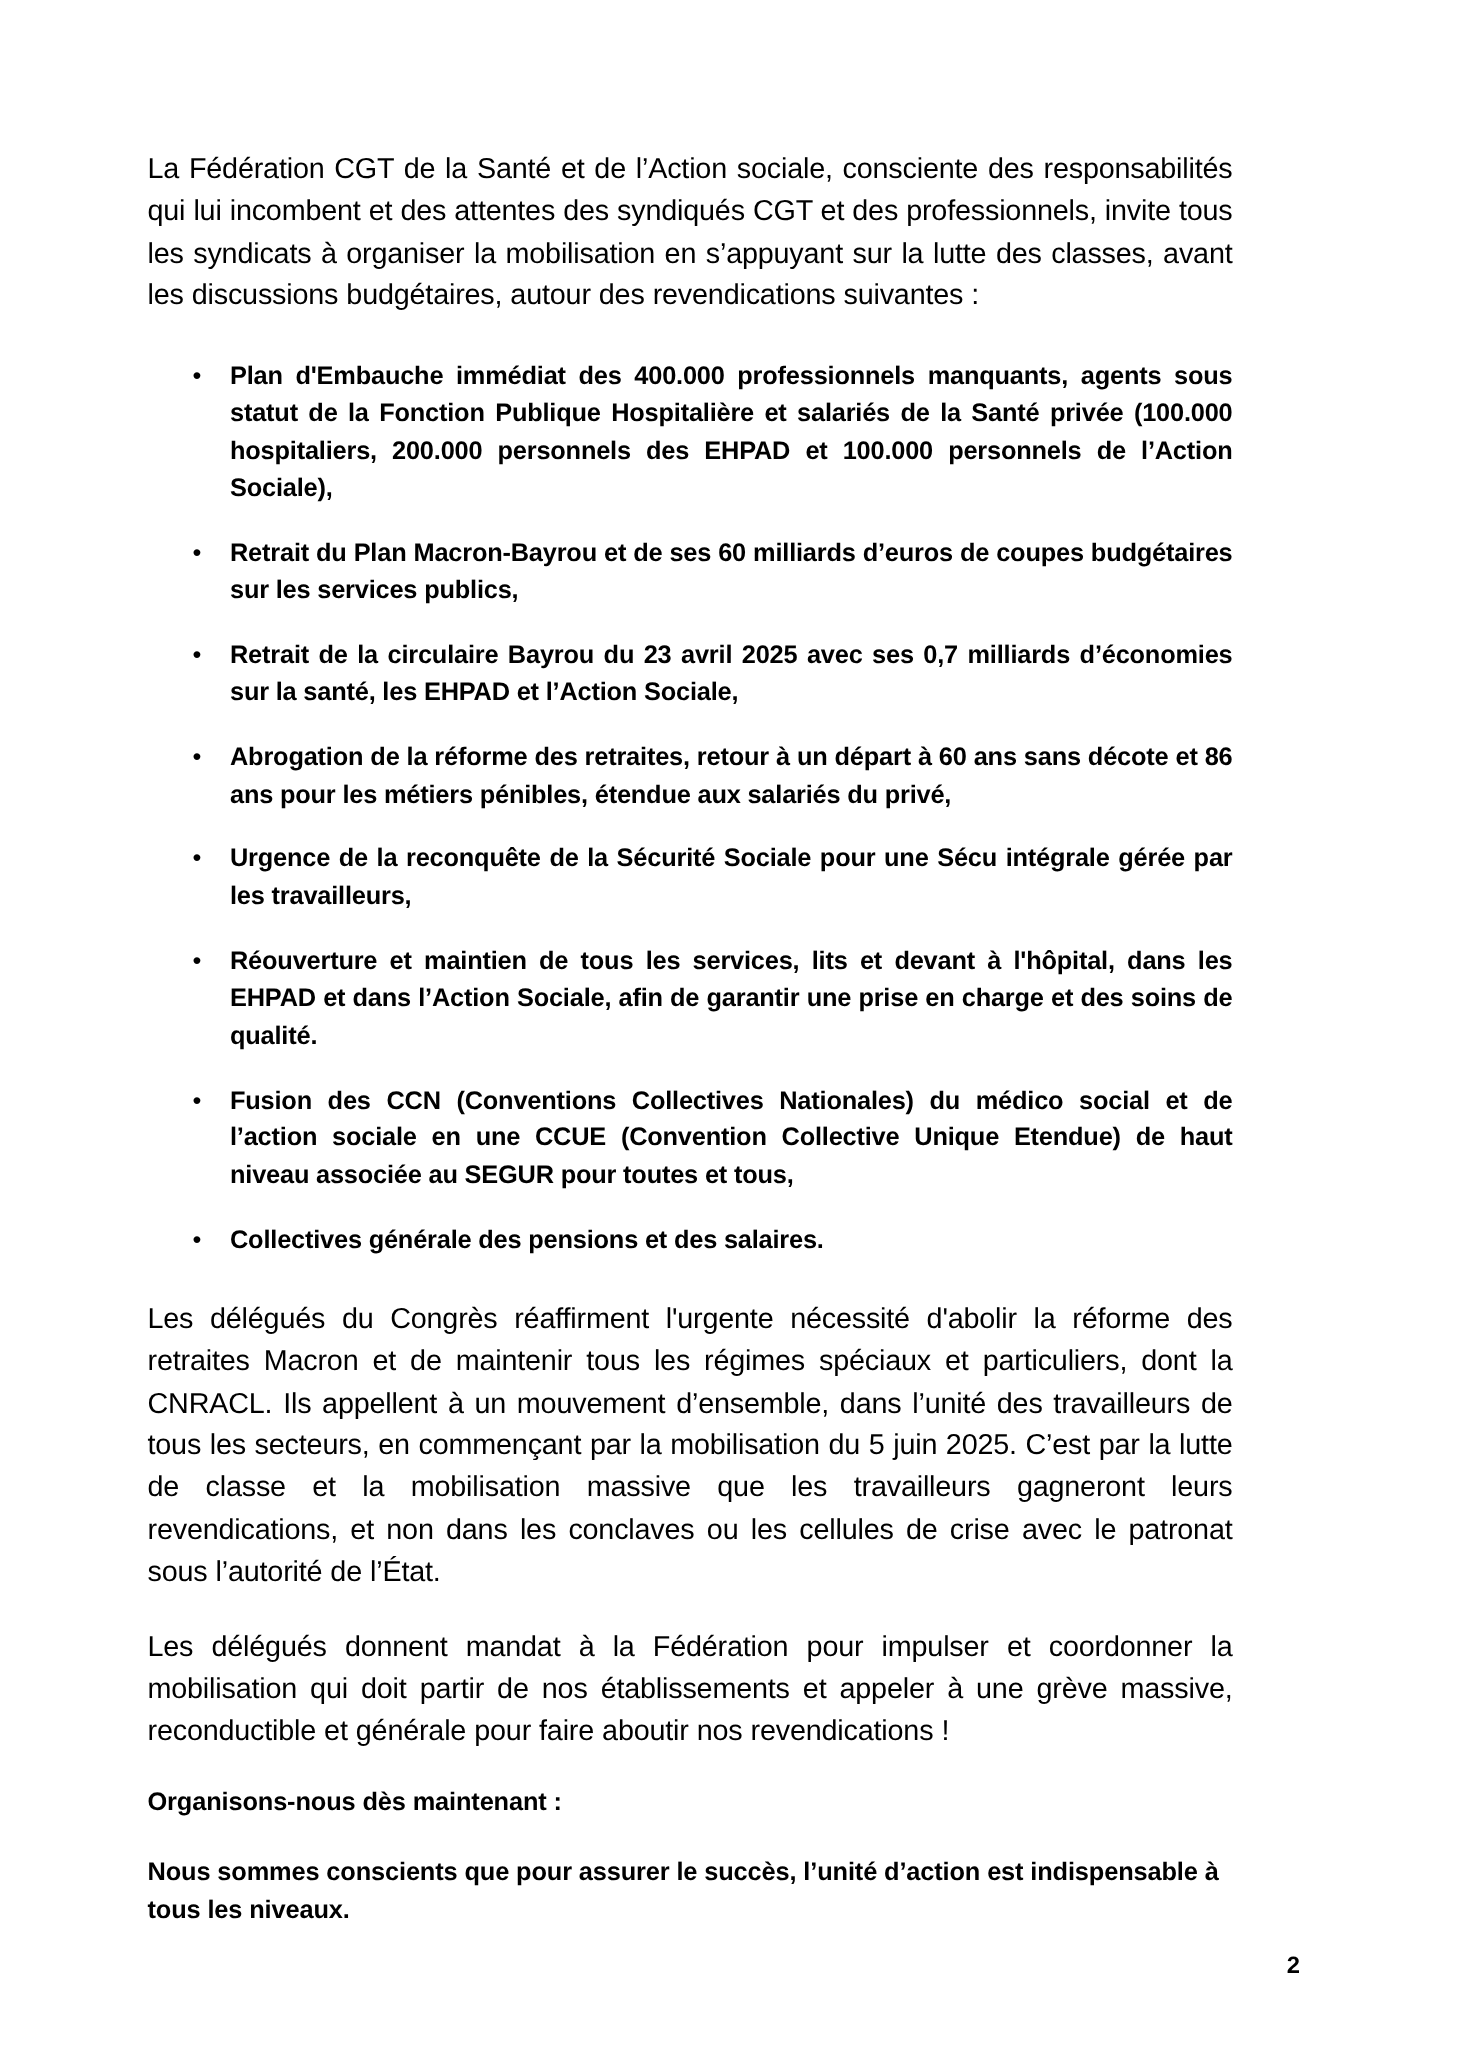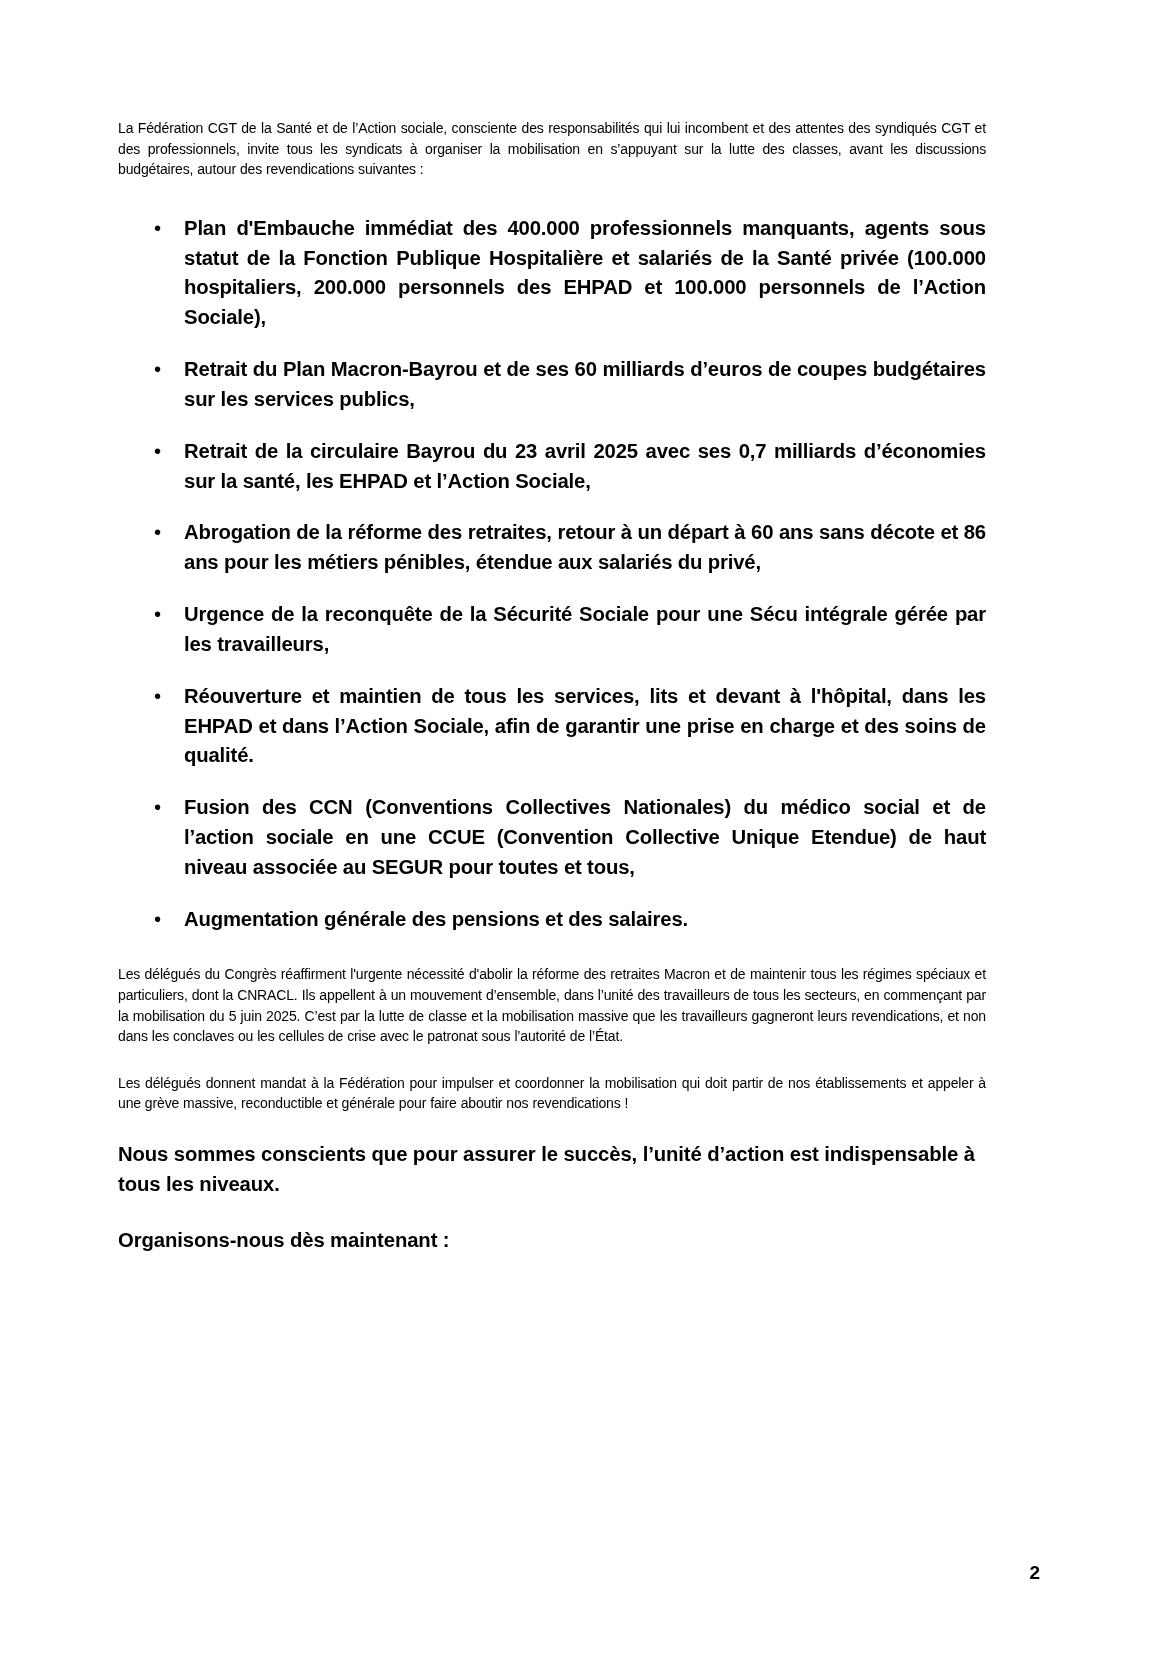--- a/index.html
+++ b/index.html
@@ -19,21 +19,21 @@
     background: #ffffff;
     box-sizing: border-box;
     padding: 118px 175px 40px 118px;
     overflow: hidden;
   }
   .content {
     width: 868px;
   }
   p.body-text {
     margin: 0 0 26px 0;
-    font-size: 14px;
+    font-size: 23px;
     line-height: 1.47;
     text-align: justify;
     text-justify: inter-word;
     letter-spacing: -0.15px;
     word-spacing: 0.2px;
   }
   p.bold-text {
     margin: 0 0 26px 0;
     font-size: 20.3px;
     line-height: 1.47;
@@ -113,30 +113,30 @@
       <li>
         <span class="bullet-glyph">•</span>
         <span class="li-text">Réouverture et maintien de tous les services, lits et devant à l'hôpital, dans les EHPAD et dans l’Action Sociale, afin de garantir une prise en charge et des soins de qualité.</span>
       </li>
       <li>
         <span class="bullet-glyph">•</span>
         <span class="li-text">Fusion des CCN (Conventions Collectives Nationales) du médico social et de l’action sociale en une CCUE (Convention Collective Unique Etendue) de haut niveau associée au SEGUR pour toutes et tous,</span>
       </li>
       <li>
         <span class="bullet-glyph">•</span>
-        <span class="li-text">Augmentation générale des pensions et des salaires.</span>
+        <span class="li-text">Collectives générale des pensions et des salaires.</span>
       </li>
     </ul>
 
     <p class="body-text">Les délégués du Congrès réaffirment l'urgente nécessité d'abolir la réforme des retraites Macron et de maintenir tous les régimes spéciaux et particuliers, dont la CNRACL. Ils appellent à un mouvement d’ensemble, dans l’unité des travailleurs de tous les secteurs, en commençant par la mobilisation du 5 juin 2025. C’est par la lutte de classe et la mobilisation massive que les travailleurs gagneront leurs revendications, et non dans les conclaves ou les cellules de crise avec le patronat sous l’autorité de l’État.</p>
 
 
 
     <p class="body-text">Les délégués donnent mandat à la Fédération pour impulser et coordonner la mobilisation qui doit partir de nos établissements et appeler à une grève massive, reconductible et générale pour faire aboutir nos revendications !</p>
 
+    <p class="bold-text">Organisons-nous dès maintenant :</p>
+
     <p class="bold-text">Nous sommes conscients que pour assurer le succès, l’unité d’action est indispensable à tous les niveaux.</p>
-
-    <p class="bold-text">Organisons-nous dès maintenant :</p>
 
   </div>
 
   <div class="page-number">2</div>
 </div>
 
 </body></html>

